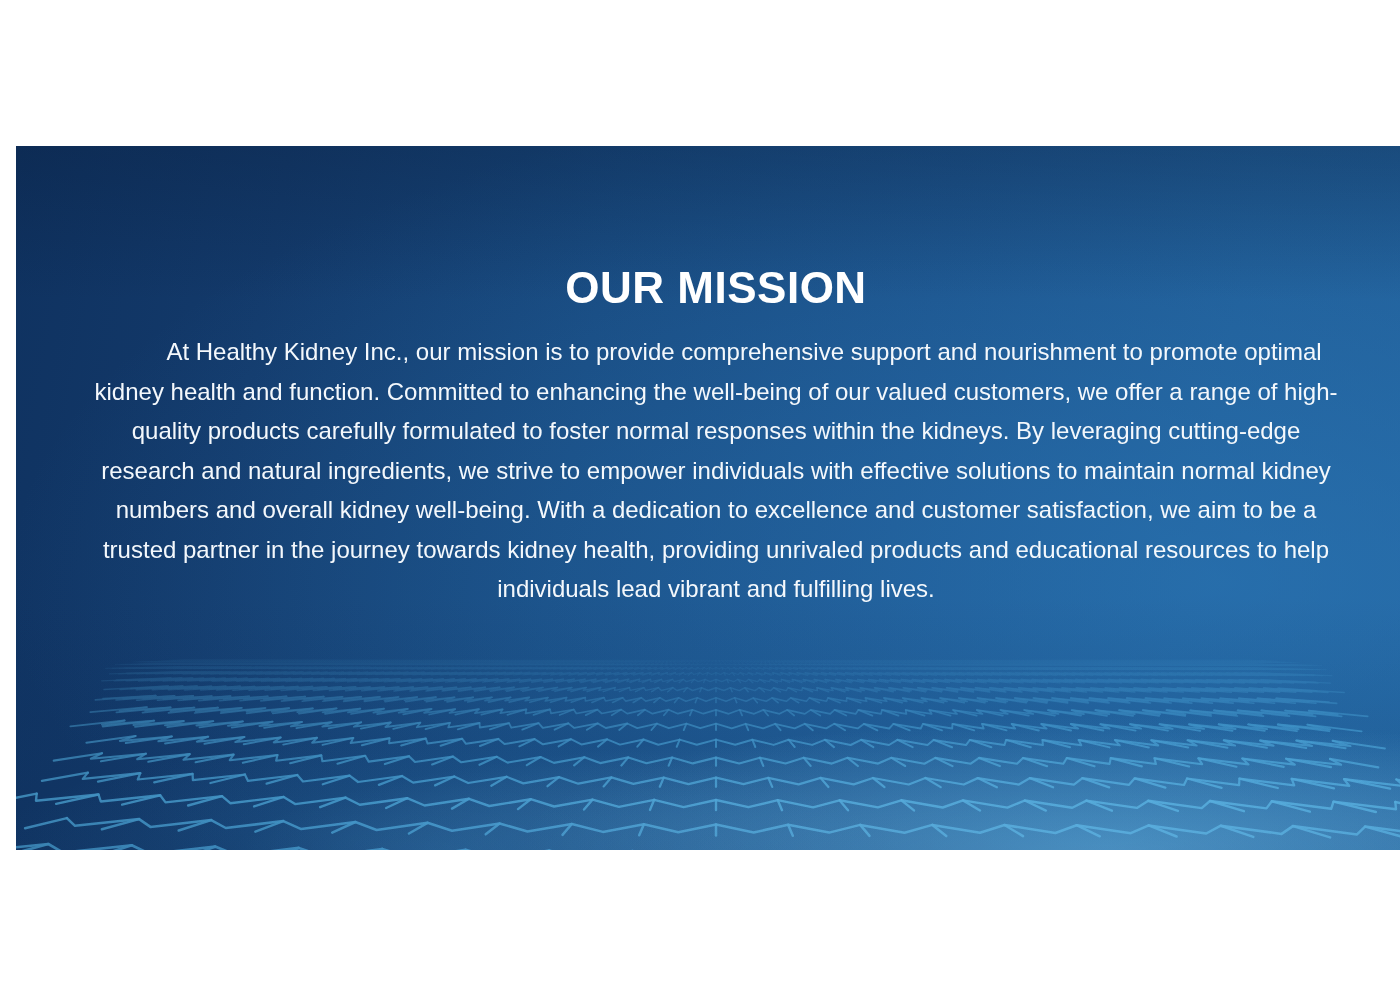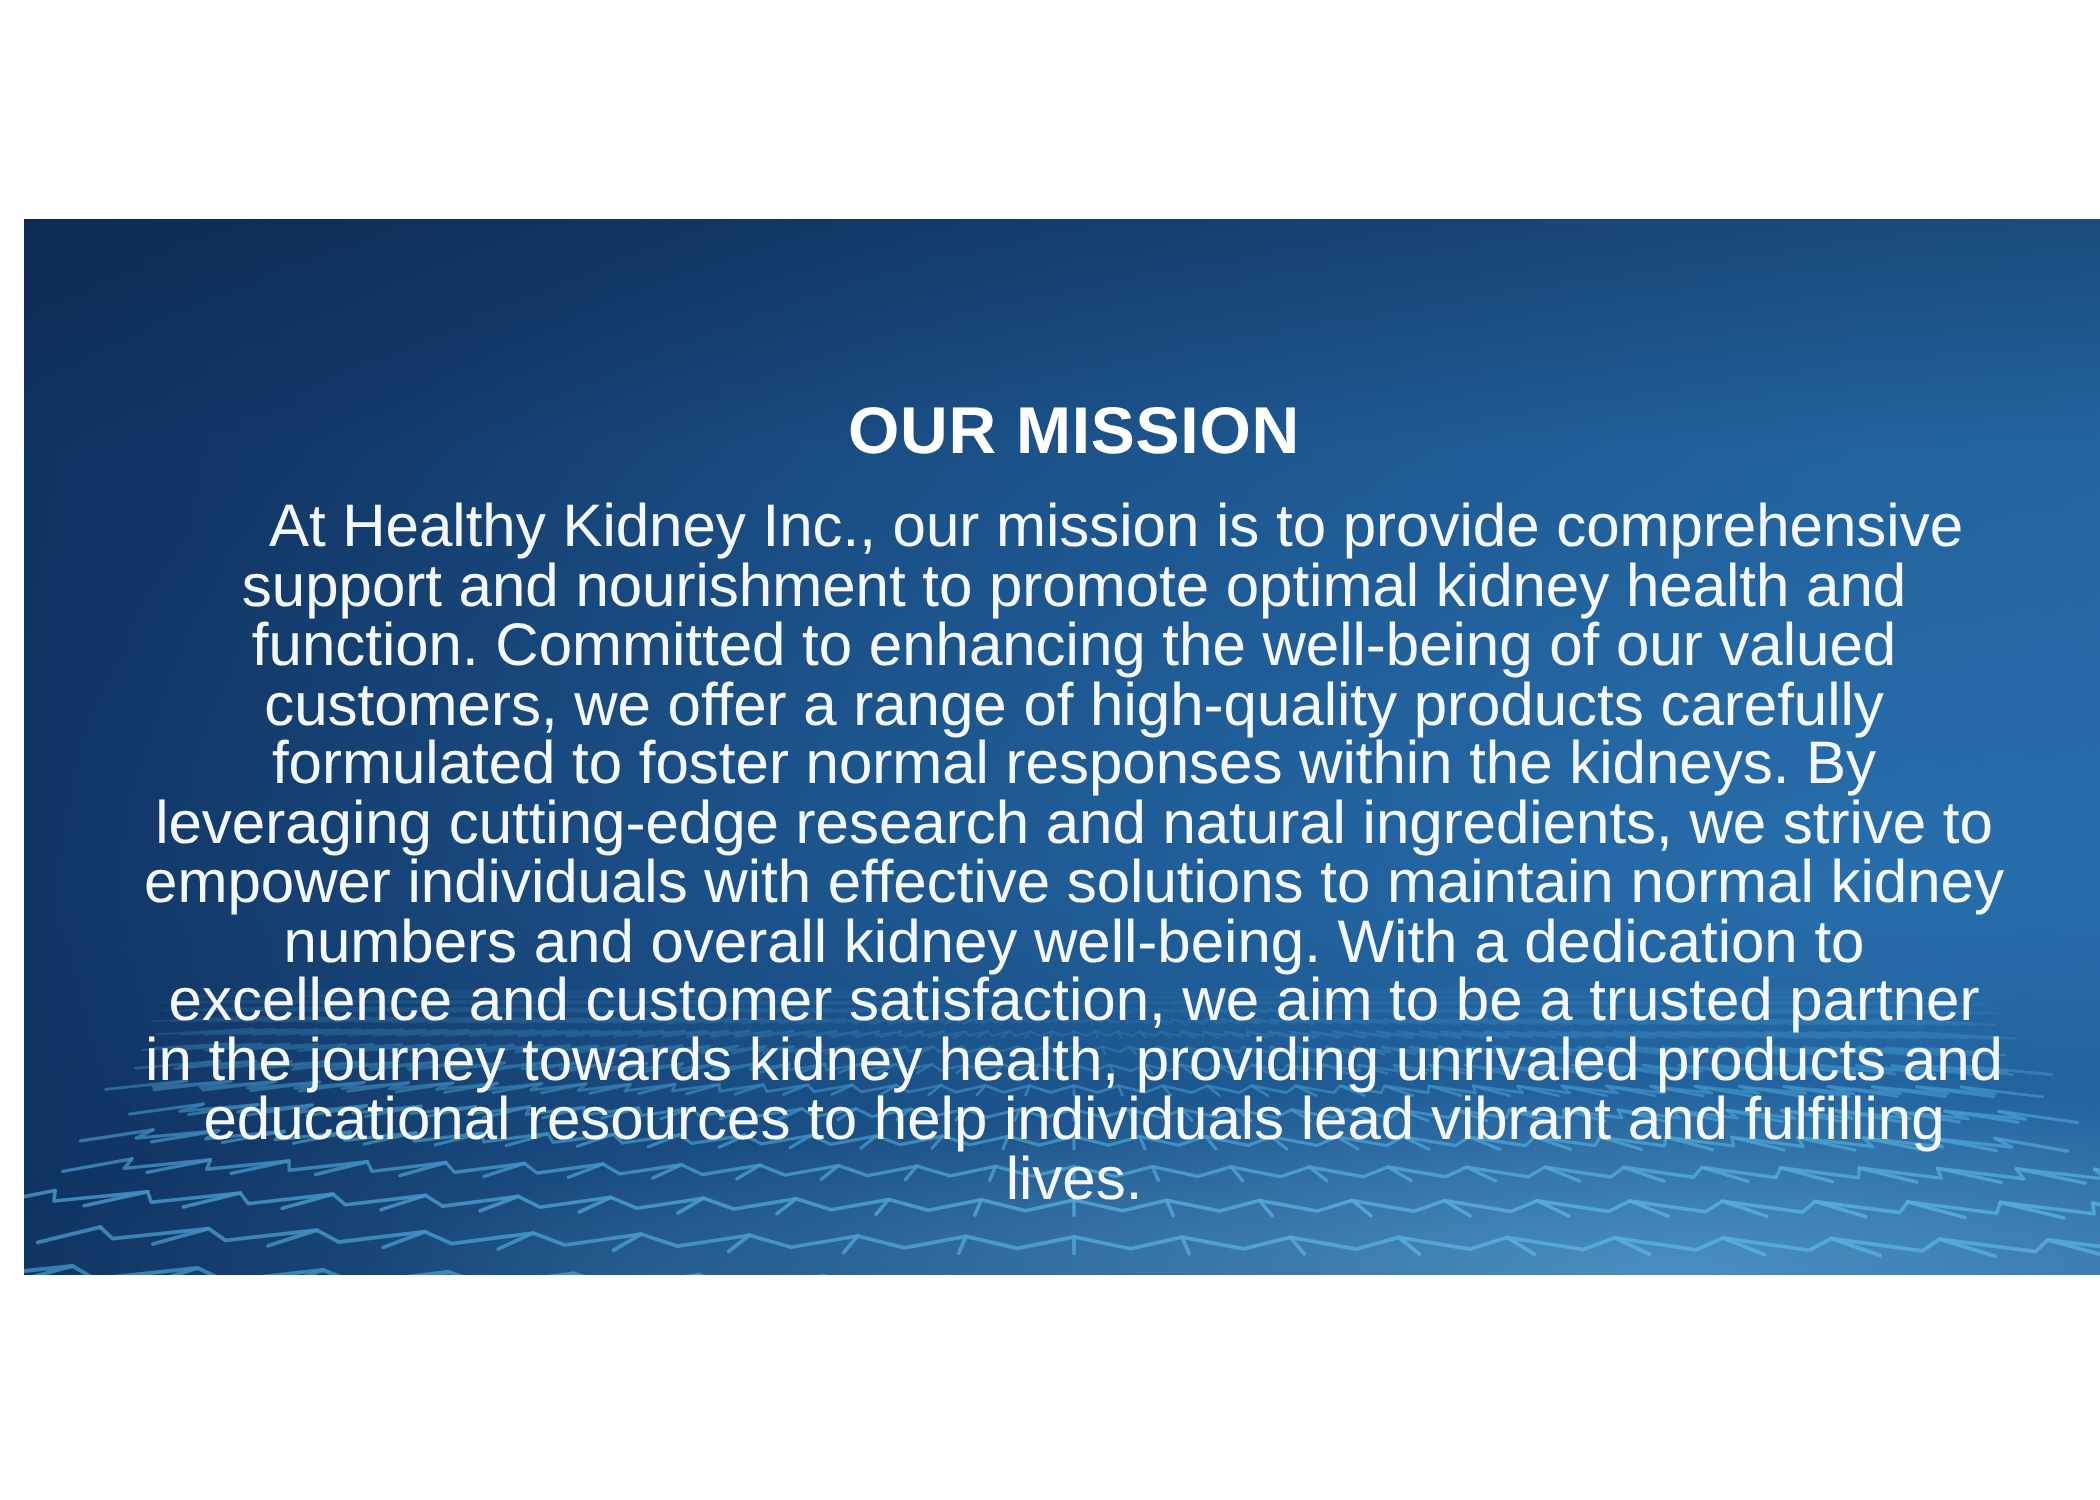--- a/index.html
+++ b/index.html
@@ -74,21 +74,21 @@
     letter-spacing:0.5px;
     line-height:1.0;
     text-align:center;
     white-space:nowrap;
   }
 
   .mission-body {
     width:1246px;
     margin-top:22px;
     color:#f4f8fc;
-    font-size:40px;
+    font-size:24px;
     line-height:39.5px;
     text-align:center;
     text-indent:56px;
     font-weight:400;
   }
 </style>
 </head>
 <body>
 
 <div class="page">

